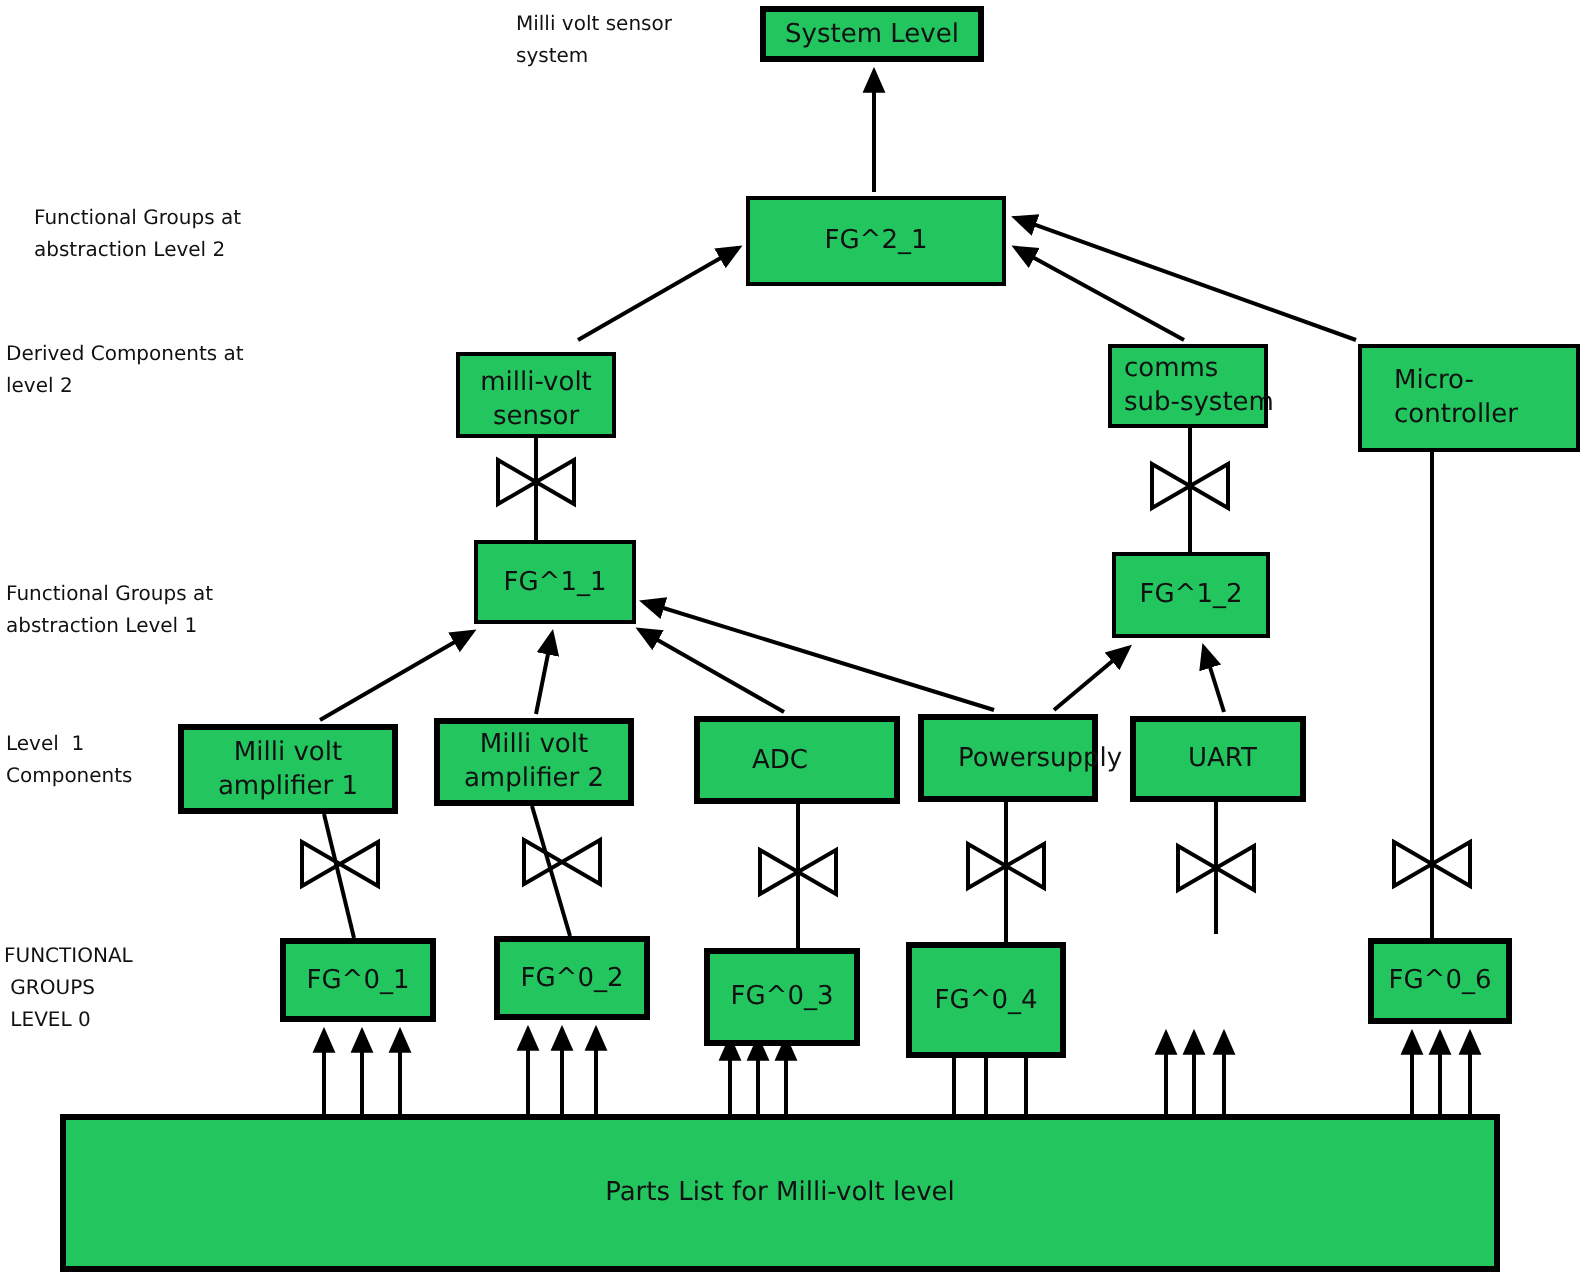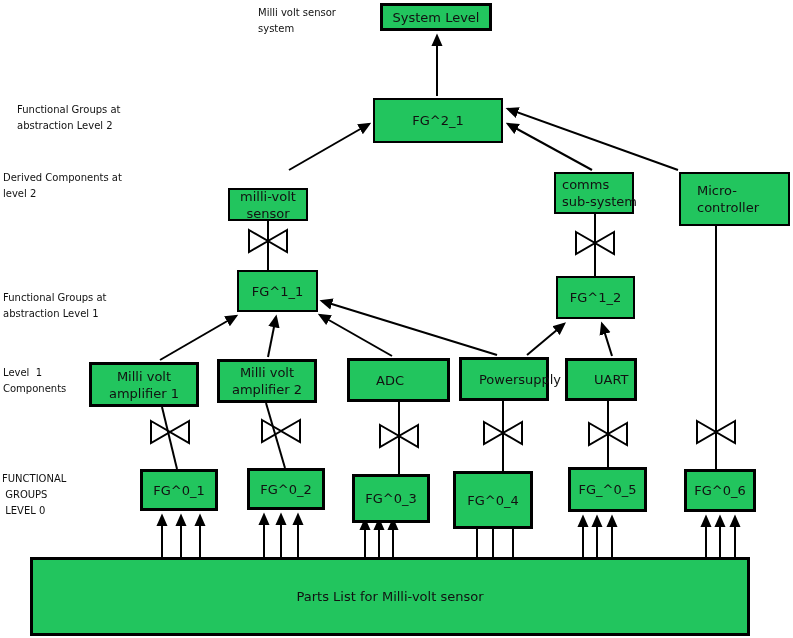--- a/index.html
+++ b/index.html
@@ -117,21 +117,21 @@
  GROUPS
  LEVEL 0</div>
 
   <div class="box b3" style="left:380px;top:3px;width:112px;height:28px;">
       <span>System Level</span>
     </div>
   <div class="box" style="left:373px;top:98px;width:130px;height:45px;">
       <span>FG^2_1</span>
     </div>
 
-  <div class="box" style="left:228px;top:188px;width:80px;height:33px;">
+  <div class="box" style="left:228px;top:176px;width:80px;height:43px;align-items:flex-end;">
       <span>milli-volt
 sensor</span>
     </div>
   <div class="box ta-l" style="left:554px;top:172px;width:80px;height:42px;">
       <span>comms
 sub-system</span>
     </div>
   <div class="box ta-l pad-lg" style="left:679px;top:172px;width:111px;height:54px;">
       <span>Micro-
 controller</span>
@@ -151,40 +151,37 @@
   <div class="box b3" style="left:217px;top:359px;width:100px;height:44px;">
       <span>Milli volt
 amplifier 2</span>
     </div>
   <div class="box b3 ta-l pad-md" style="left:347px;top:358px;width:103px;height:44px;">
       <span>ADC</span>
     </div>
   <div class="box b3" style="left:459px;top:357px;width:90px;height:44px;padding-left:32px;">
       <span>Powersupply</span>
     </div>
-  <div class="box b3 ta-l pad-md" style="left:565px;top:358px;width:72px;height:43px;">
+  <div class="box b3 ta-l pad-md" style="left:565px;top:358px;width:88px;height:43px;">
       <span>UART</span>
     </div>
 
   <div class="box b3" style="left:140px;top:469px;width:78px;height:42px;">
       <span>FG^0_1</span>
     </div>
   <div class="box b3" style="left:247px;top:468px;width:78px;height:42px;">
       <span>FG^0_2</span>
     </div>
   <div class="box b3" style="left:352px;top:474px;width:78px;height:49px;">
       <span>FG^0_3</span>
     </div>
   <div class="box b3" style="left:453px;top:471px;width:80px;height:58px;">
       <span>FG^0_4</span>
     </div>
-  <div class="box b3" style="left:568px;top:467px;width:79px;height:45px;">
-      <span>FG_^0_5</span>
-    </div>
   <div class="box b3" style="left:684px;top:469px;width:72px;height:43px;">
       <span>FG^0_6</span>
     </div>
 
   <div class="box b3" style="left:30px;top:557px;width:720px;height:79px;">
-      <span>Parts List for Milli-volt sensor</span>
+      <span>Parts List for Milli-volt level</span>
     </div>
 
 </div>
 
 </body></html>

